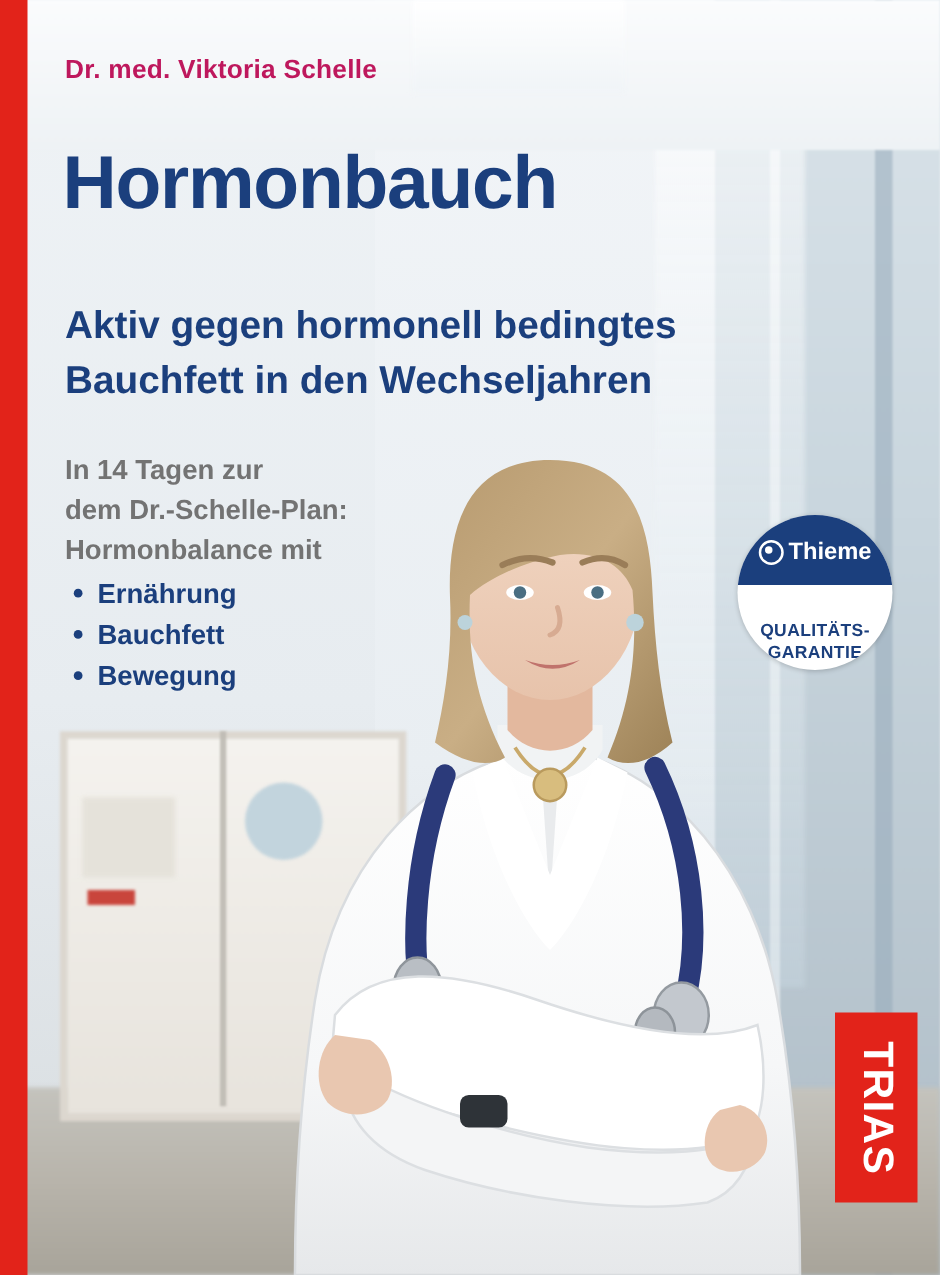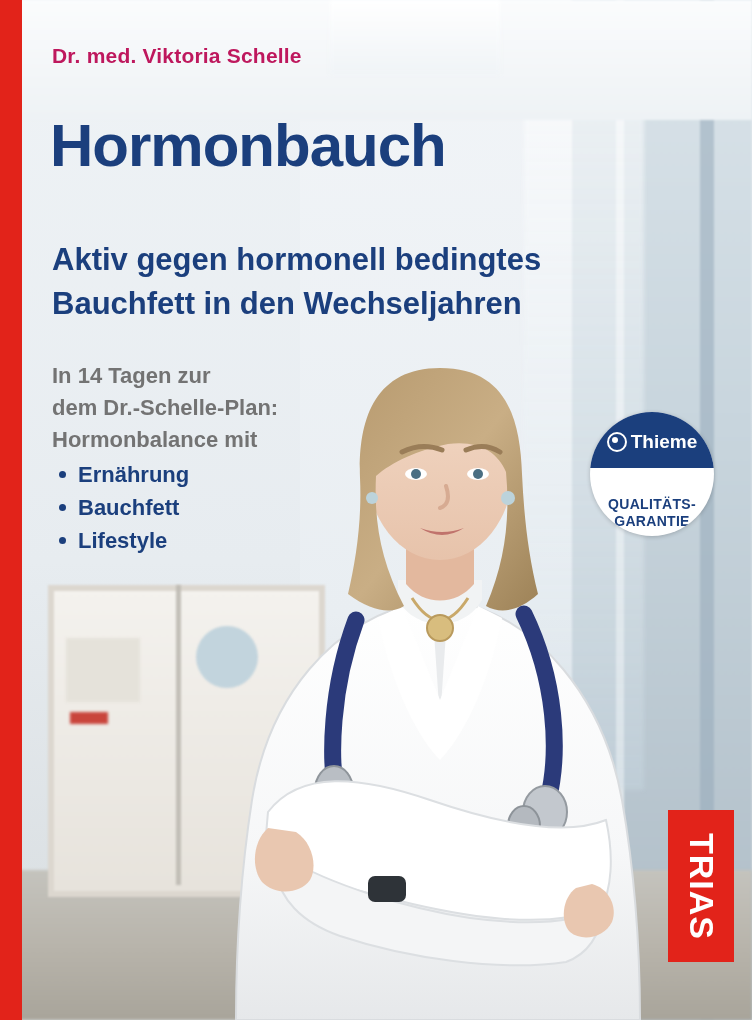--- a/index.html
+++ b/index.html
@@ -381,21 +381,21 @@
 
   <div class="lead">
     <div>In 14 Tagen zur</div>
     <div>dem Dr.-Schelle-Plan:</div>
     <div>Hormonbalance mit</div>
   </div>
 
   <ul class="bullets">
     <li>Ernährung</li>
     <li>Bauchfett</li>
-    <li>Lifestyle</li>
+    <li>Bewegung</li>
   </ul>
 
   <div class="seal">
     <div class="seal-top">
       <span class="seal-mark"></span>
       <span>Thieme</span>
     </div>
     <div class="seal-bottom">
       <div>QUALITÄTS-</div>
       <div>GARANTIE</div>

